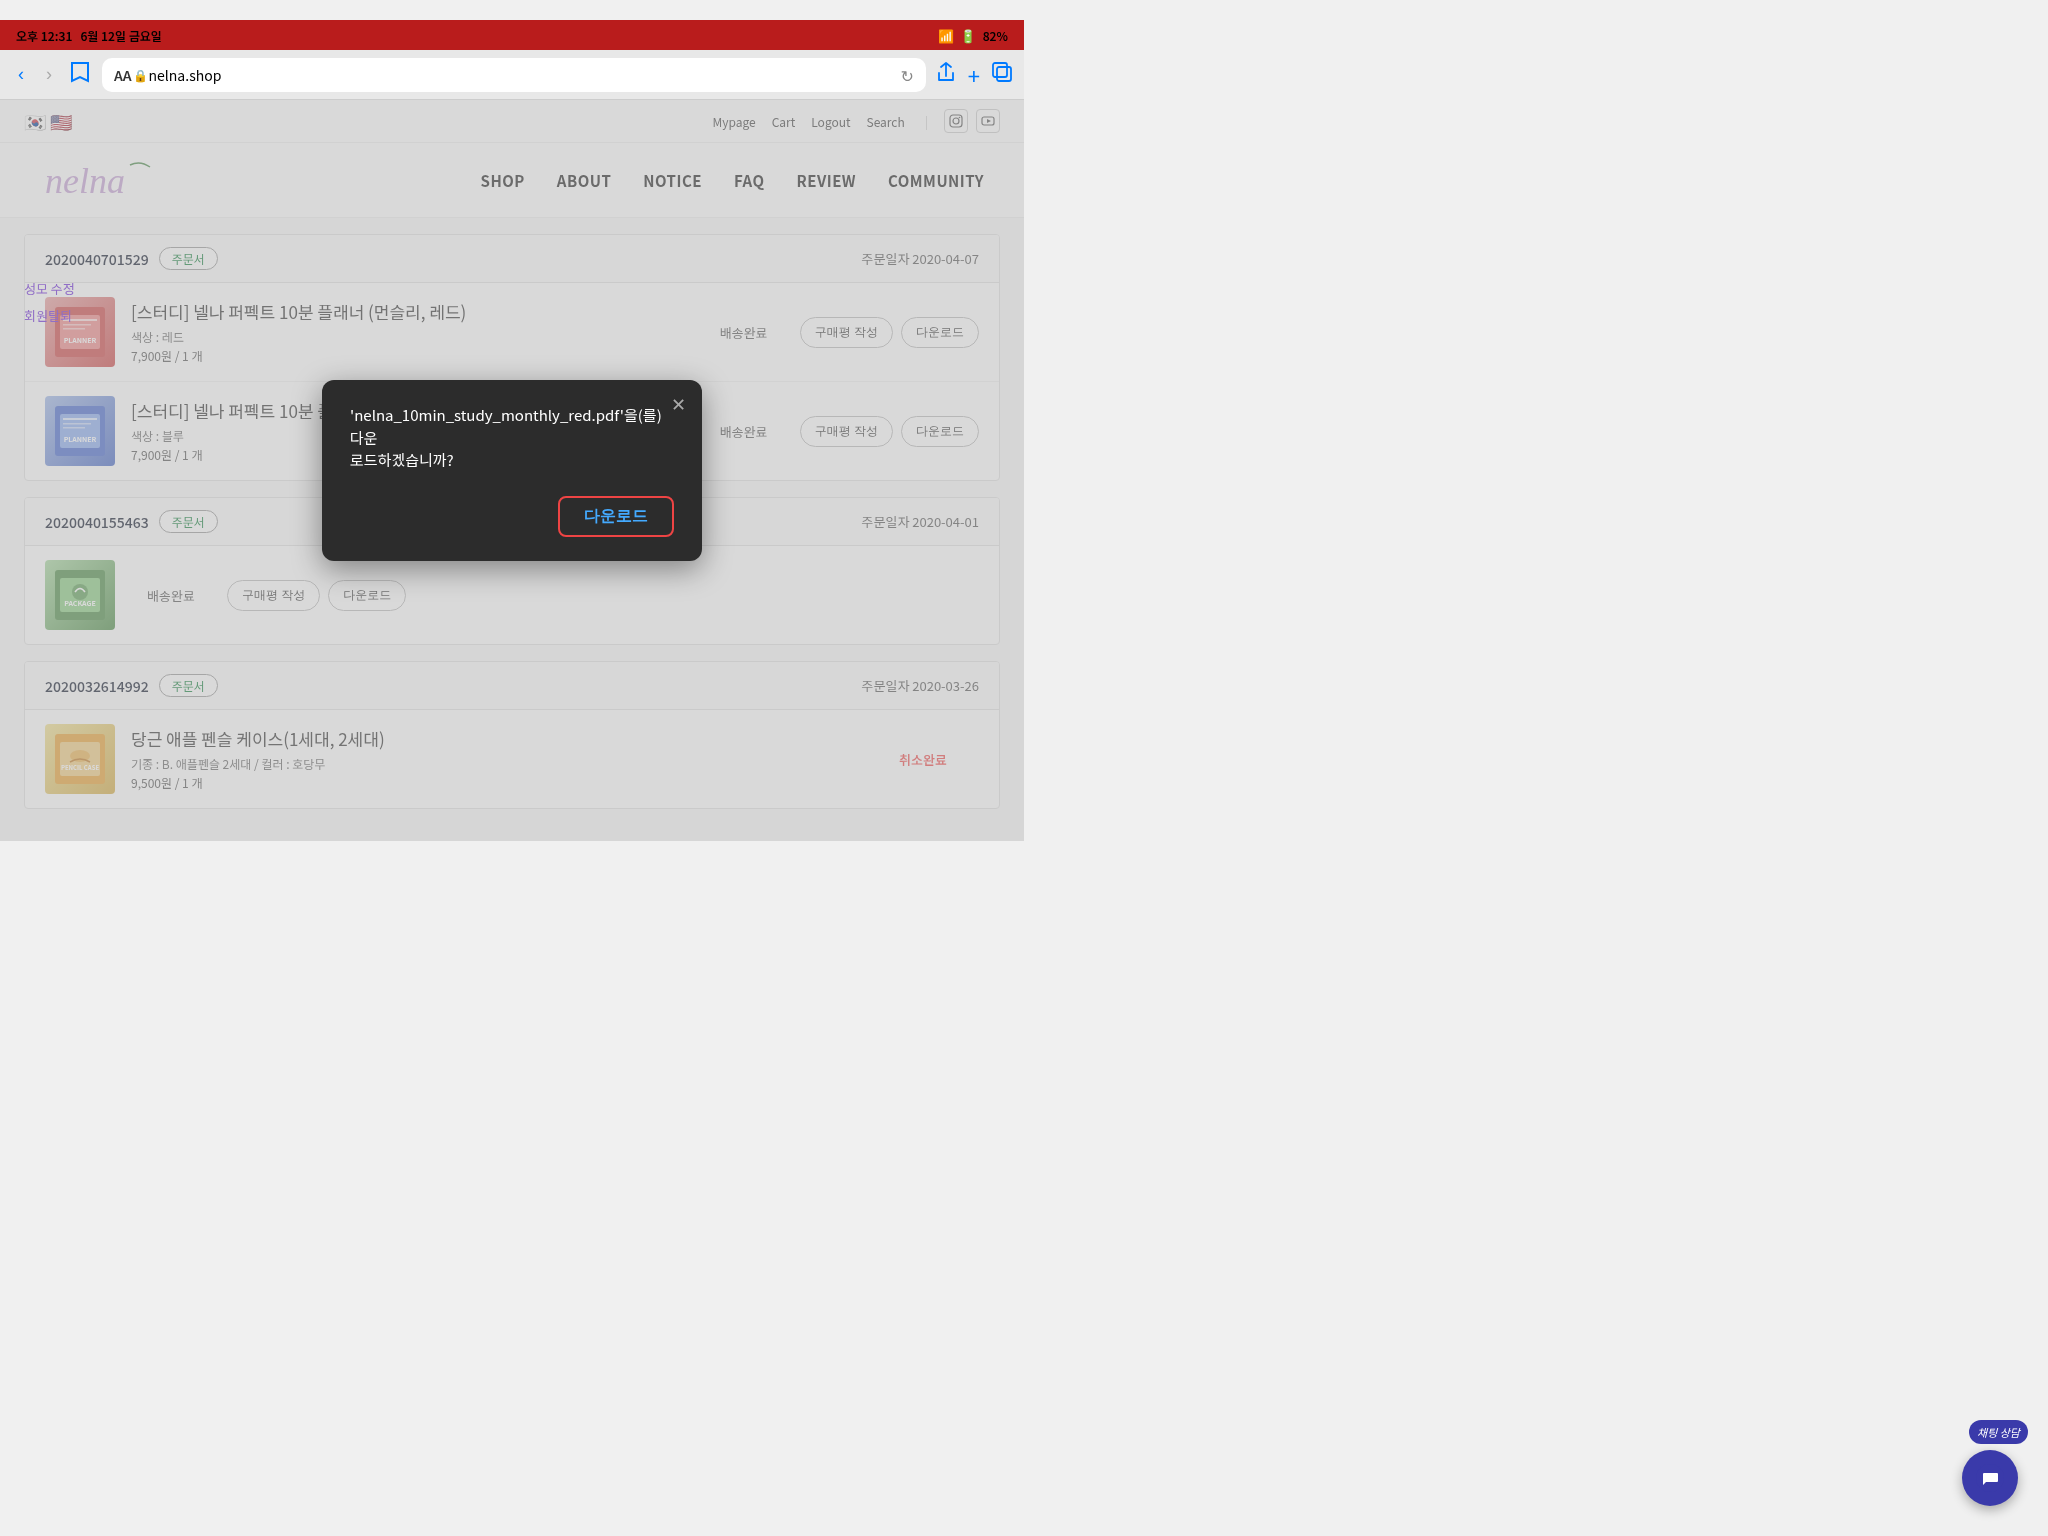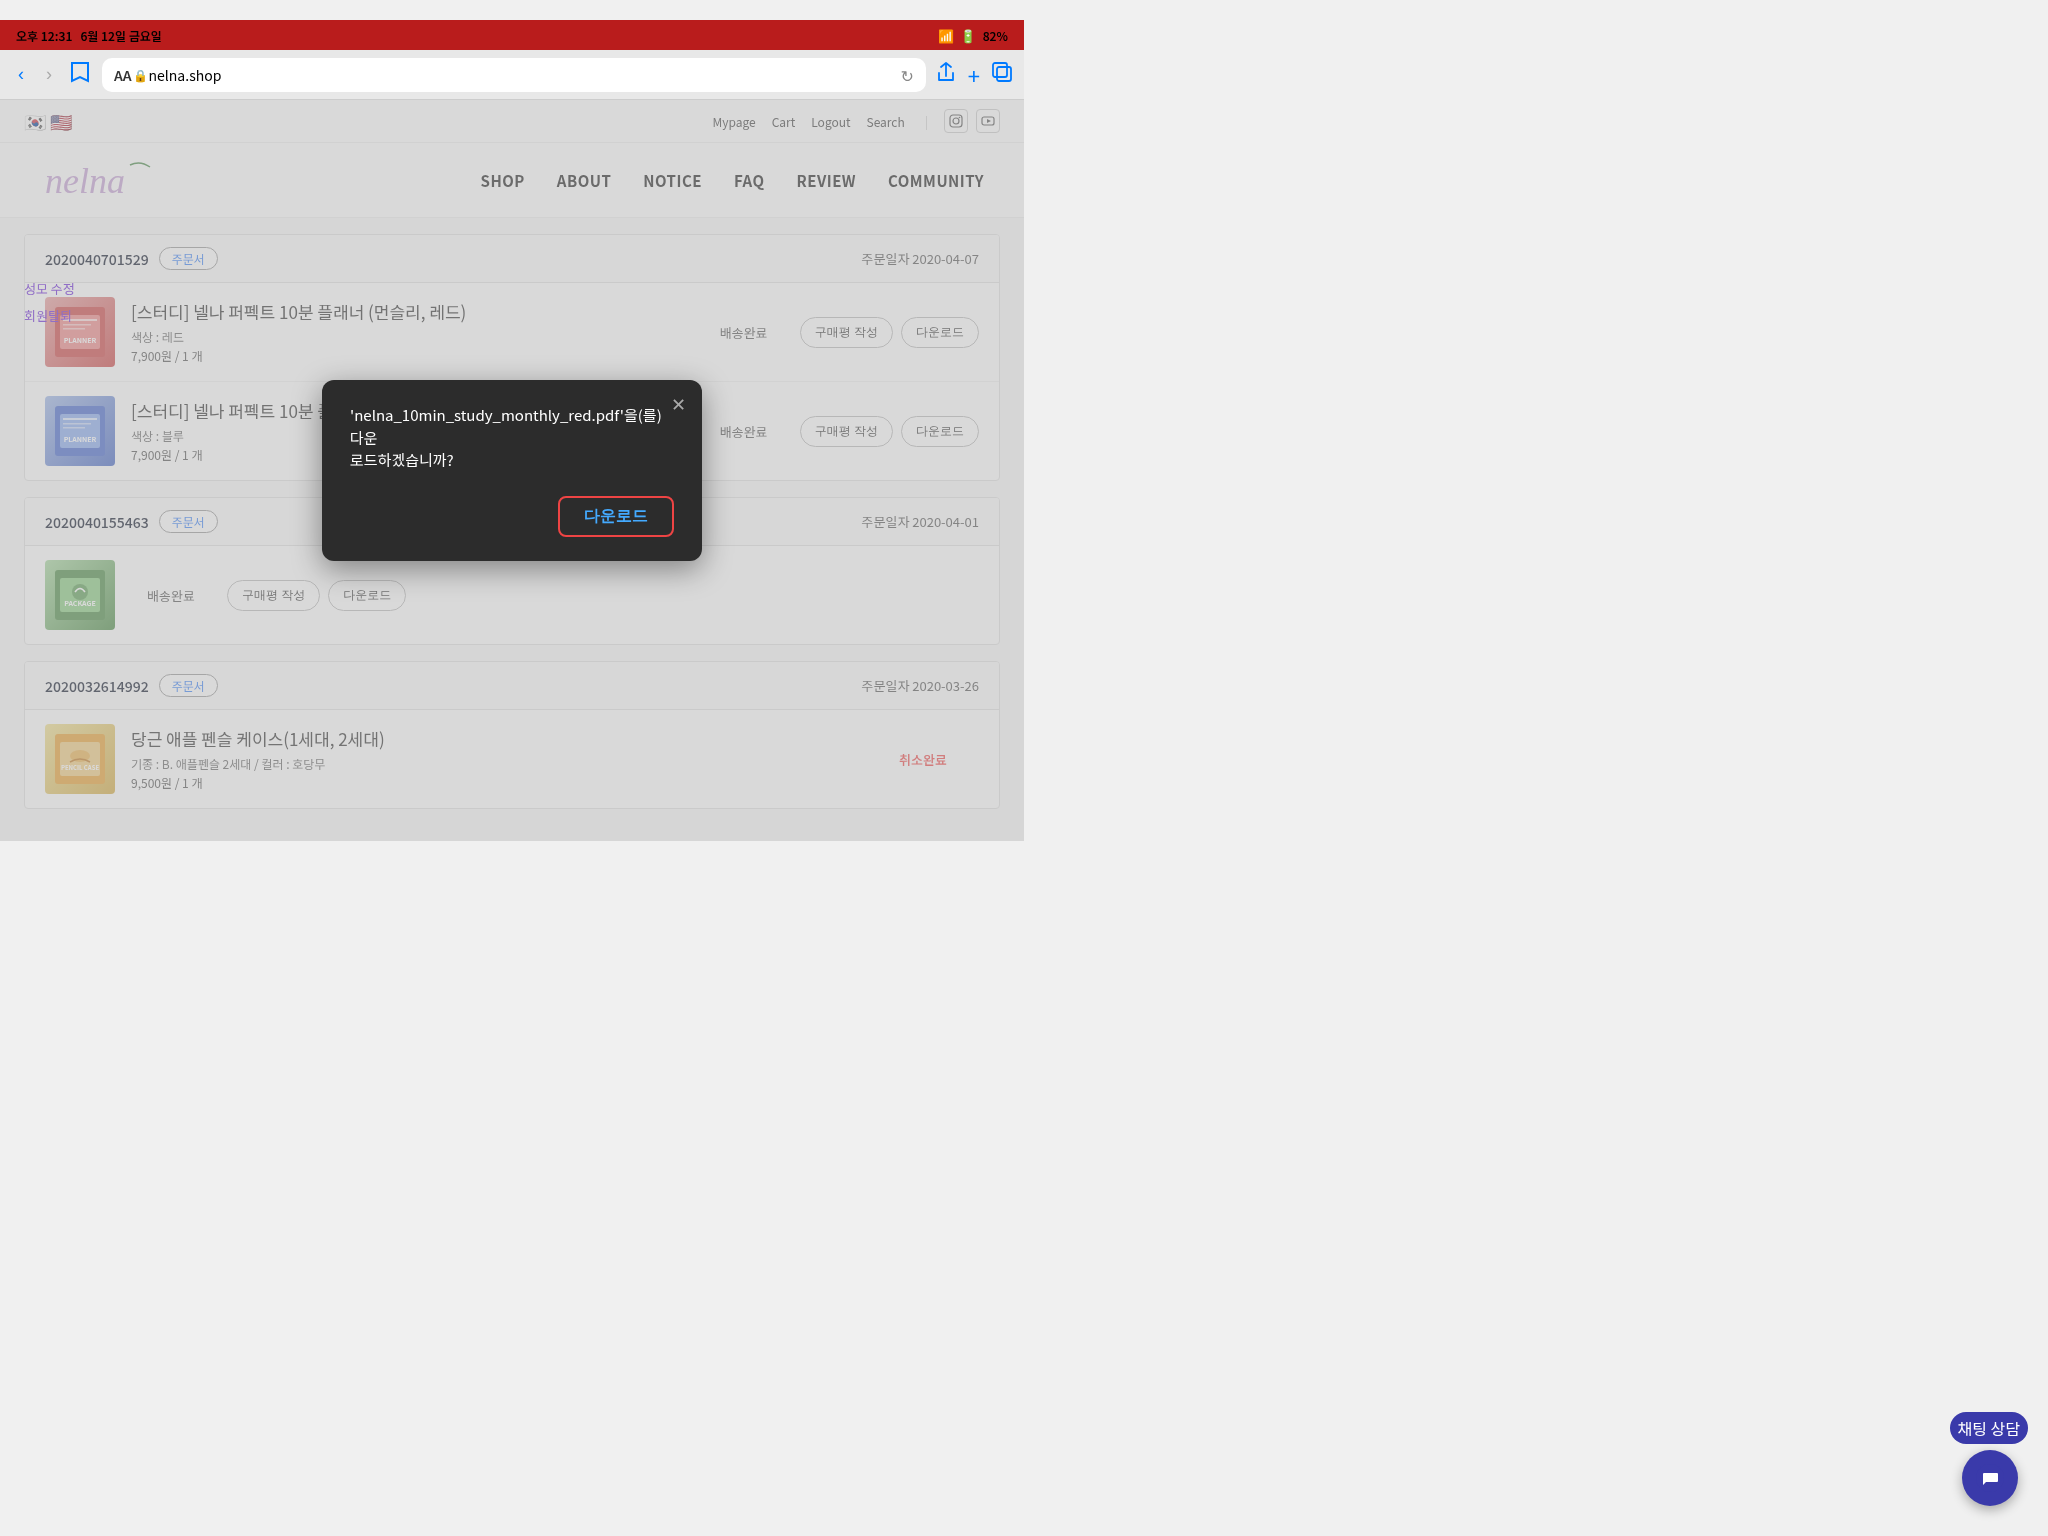--- a/index.html
+++ b/index.html
@@ -151,21 +151,21 @@
       background: #fafafa;
       border-bottom: 1px solid #e0e0e0;
     }
     .order-number { font-size: 14px; color: #0f172a; font-weight: 500; }
     .order-tag {
       background: #fff;
       border: 1px solid #999;
       border-radius: 20px;
       padding: 2px 12px;
       font-size: 12px;
-      color: #3b82f6;
+      color: #15803d;
       margin-left: 10px;
     }
     .order-date { font-size: 13px; color: #555; }
 
     .order-row {
       display: flex;
       align-items: center;
       padding: 14px 20px;
       border-bottom: 1px solid #f0f0f0;
       gap: 16px;
@@ -269,24 +269,25 @@
       cursor: pointer;
       z-index: 200;
       box-shadow: 0 4px 12px rgba(0,0,0,0.3);
     }
     .chat-label {
       position: fixed;
       bottom: 92px;
       right: 20px;
       background: #3a3aaa;
       color: #fff;
-      font-size: 16px;
+      font-size: 11px;
       padding: 4px 8px;
       border-radius: 20px;
       white-space: nowrap;
+      font-style: italic;
     }
 
     
     .wifi-icon { font-size: 13px; }
     .battery-icon { font-size: 13px; }
 
     
     .util-divider { color: #ccc; margin: 0 4px; }
   </style>
 </head>

